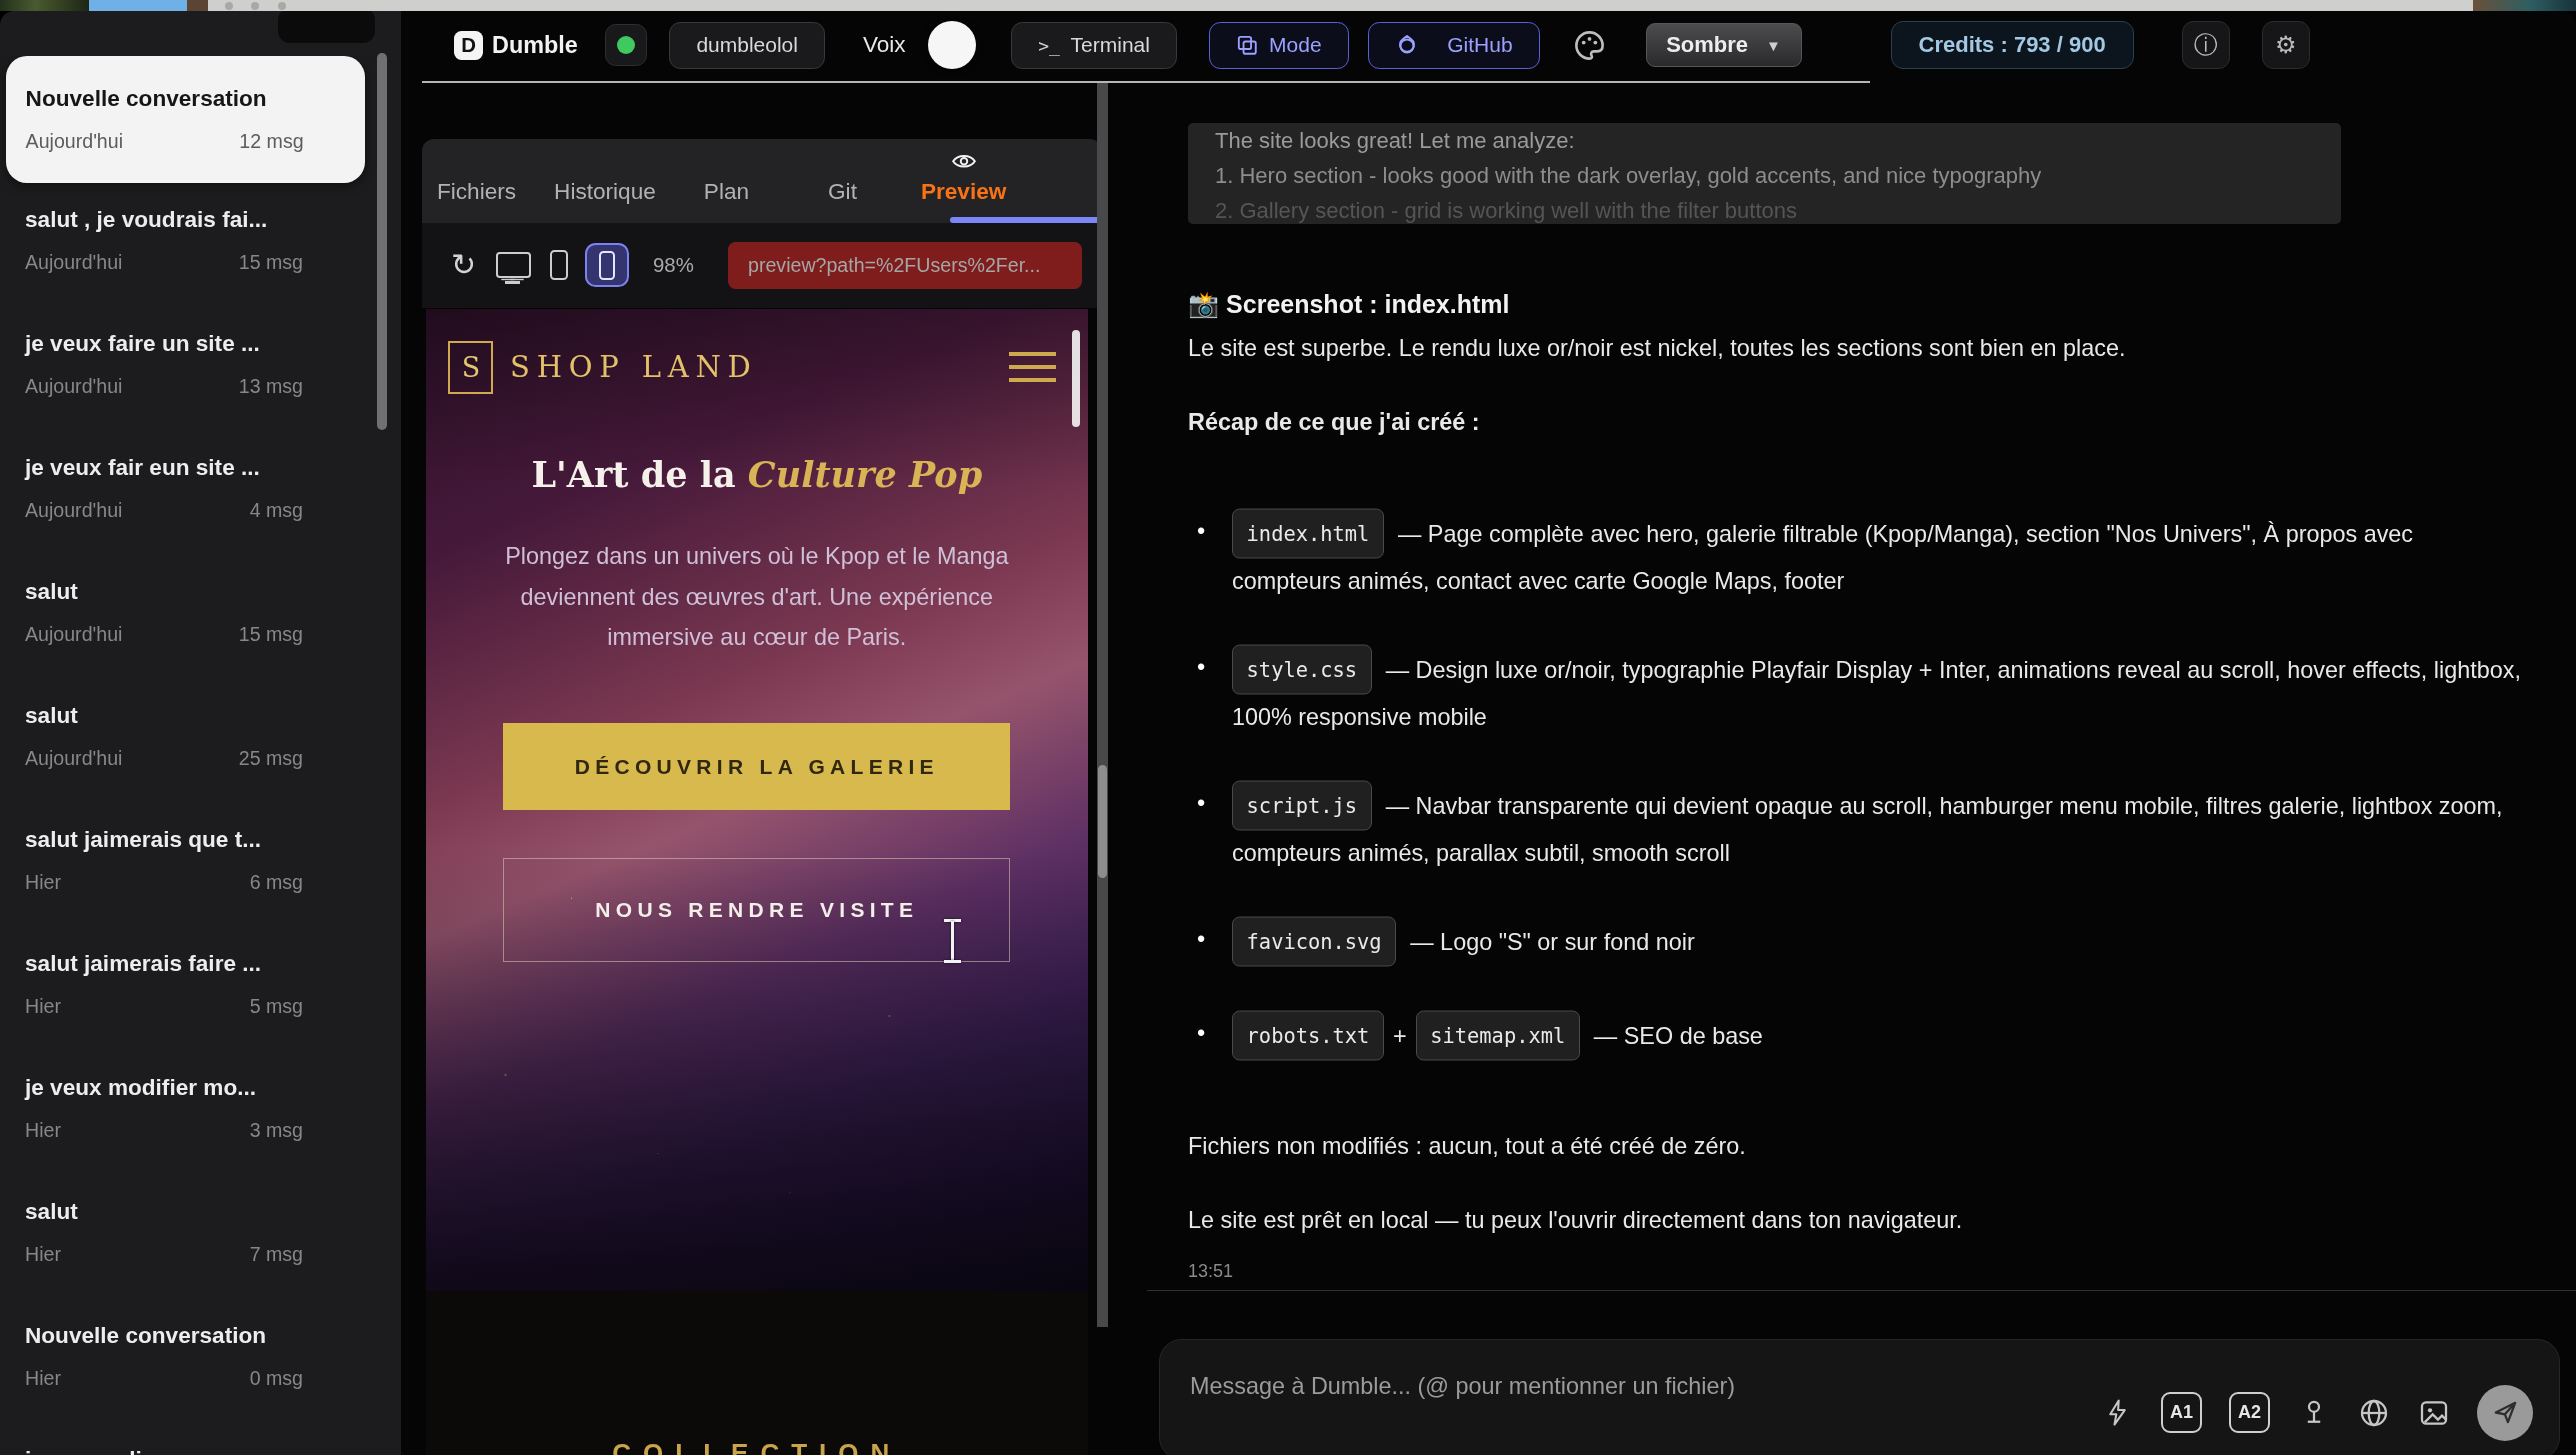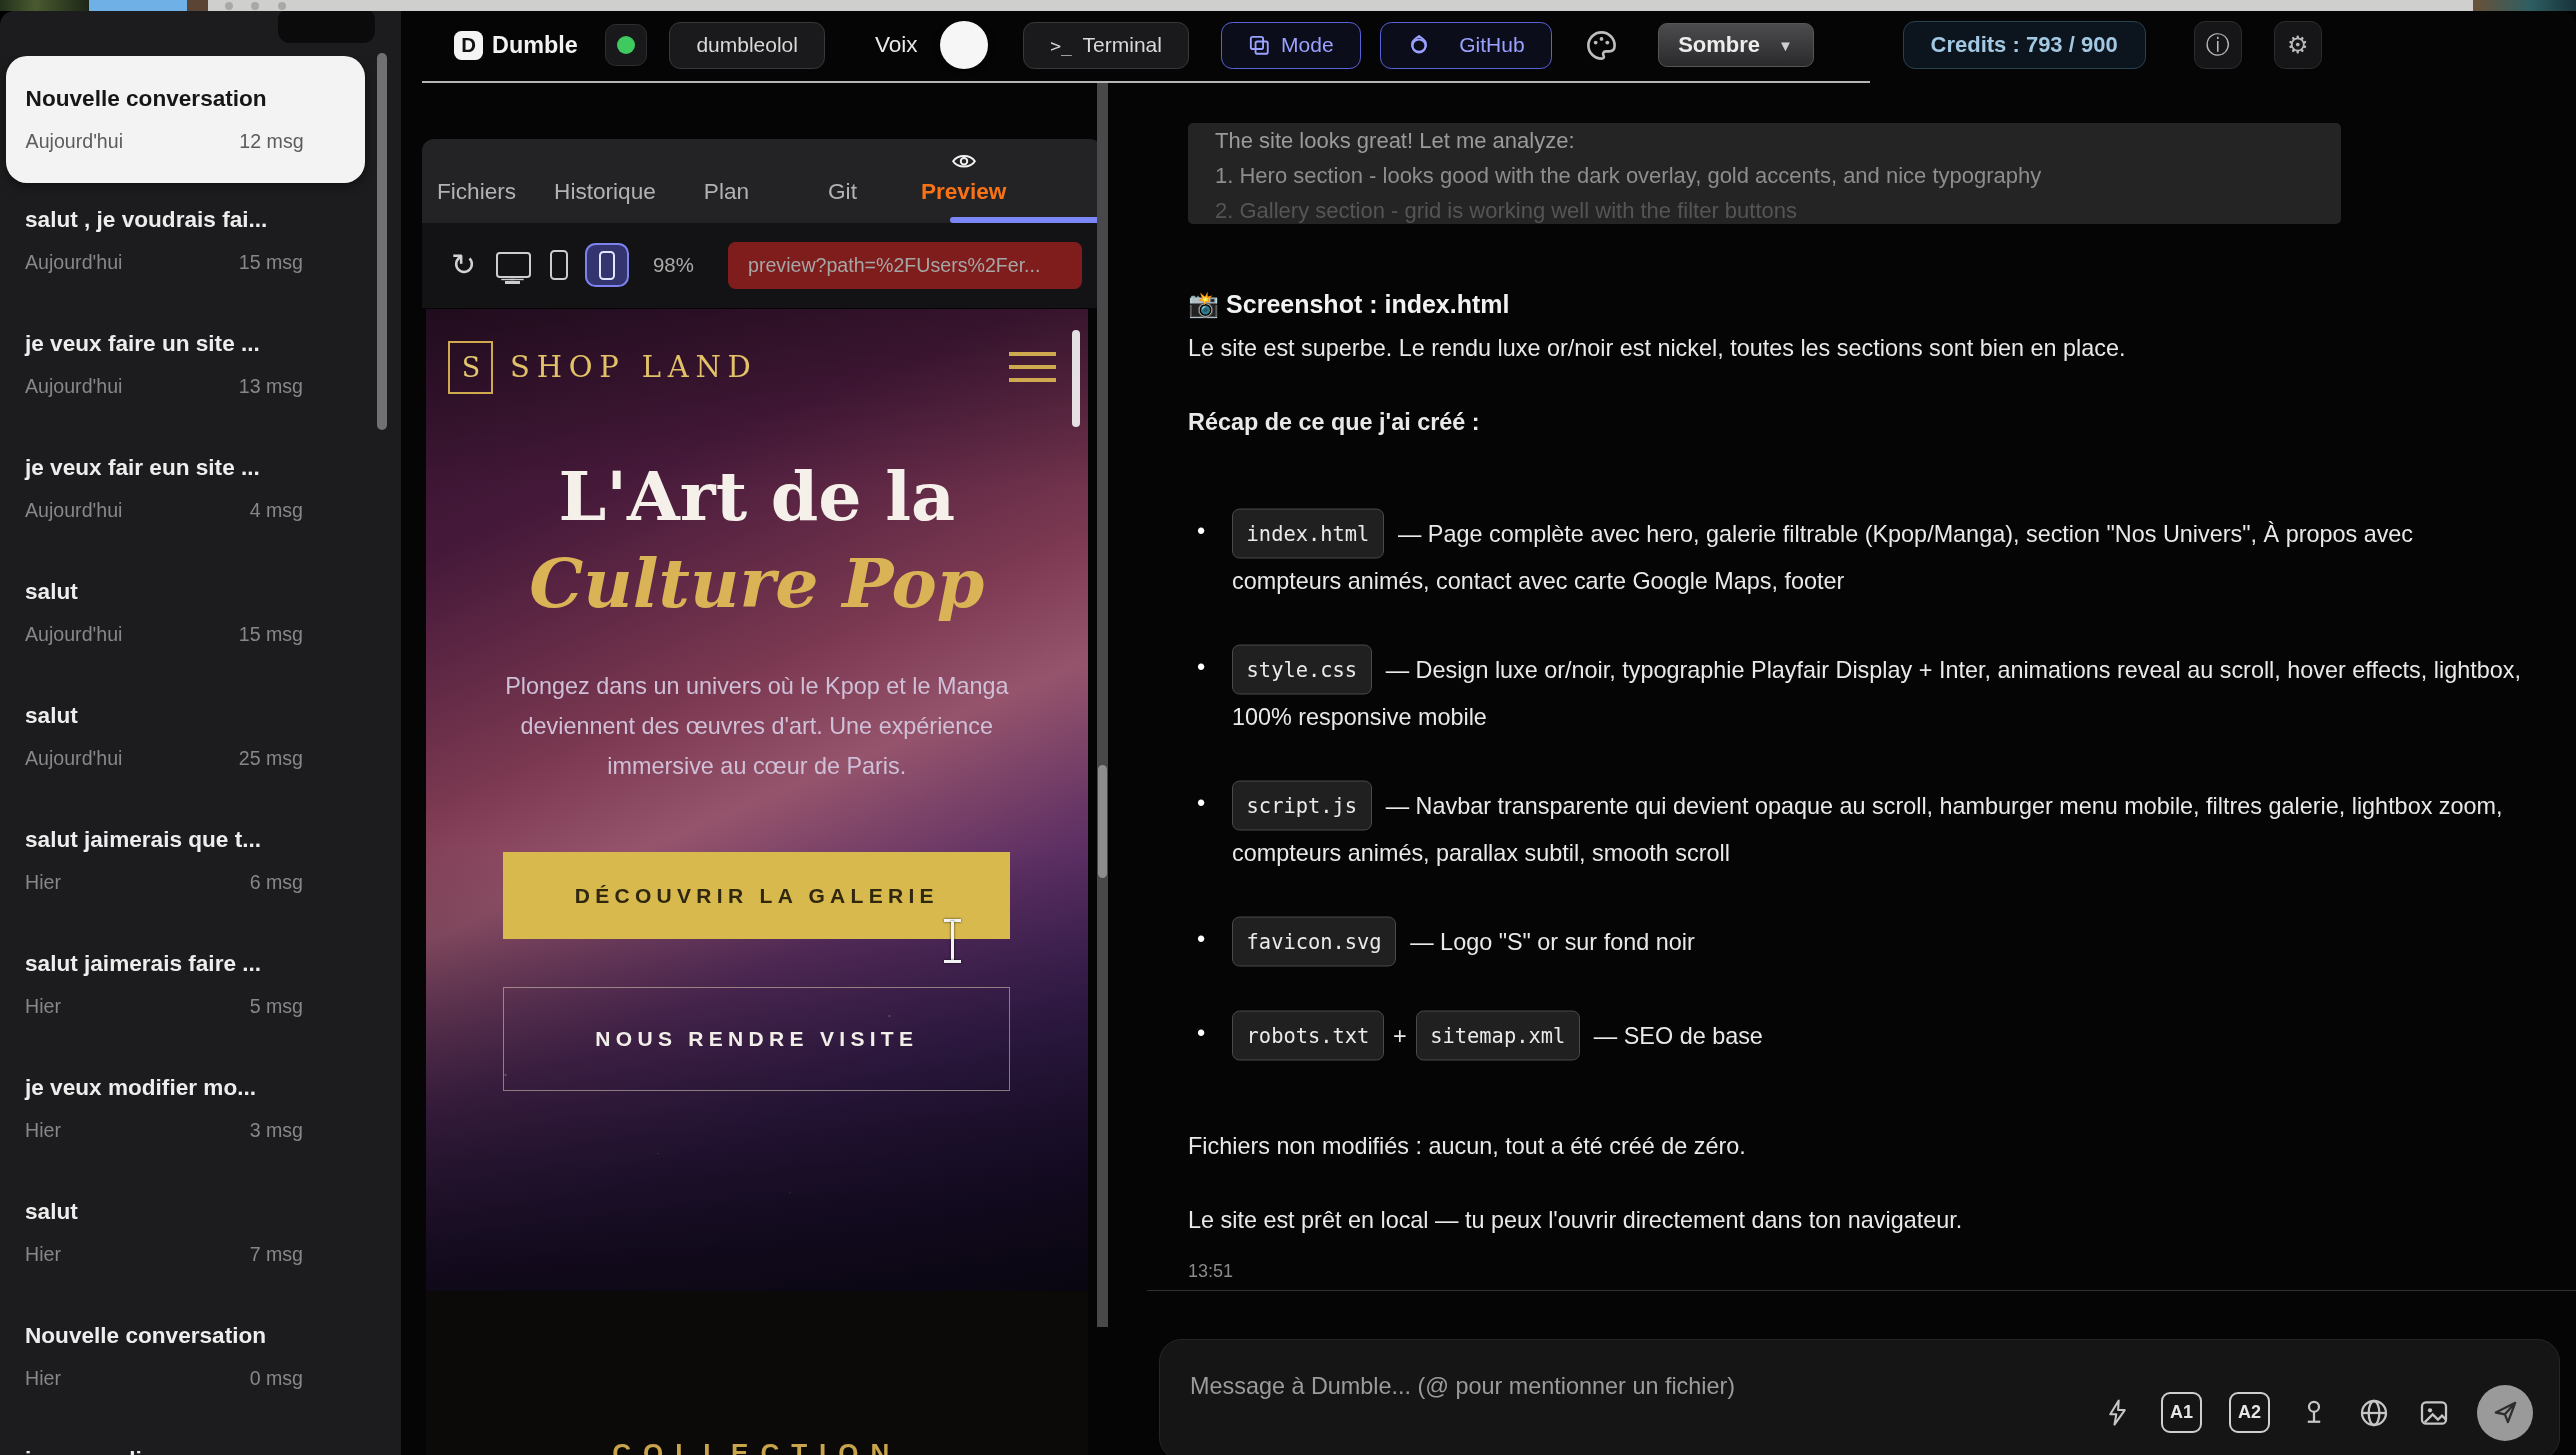--- a/index.html
+++ b/index.html
@@ -34,21 +34,21 @@
   
   .topbar { position:absolute; left:401px; top:0; width:2175px; height:69px; display:flex; align-items:center; padding-left:53px; color:#e6e6e6; }
   .logo-wrap { display:flex; align-items:center; gap:9px; margin-right:27px; }
   .logo-box { width:29px; height:29px; border-radius:7.5px; background:#f4f4f4; color:#111; font-weight:bold; font-size:20.4px; display:flex; align-items:center; justify-content:center; }
   .logo-text { font-size:23.4px; font-weight:bold; color:#f2f2f2; }
   .status-btn { width:42px; height:42px; border-radius:10.6px; background:#19191b; border:0.8px solid #2e2e30; display:flex; align-items:center; justify-content:center; margin-right:22.6px; }
   .status-dot { width:18px; height:18px; border-radius:50%; background:#3fca5f; }
   .pill { height:47px; border-radius:11.3px; background:#1a1a1c; border:1.5px solid #39393b; color:#d9d9d9; font-size:21px; display:flex; align-items:center; justify-content:center; padding:0 26px; gap:10.6px; cursor:pointer; }
   .pill.blue { border-color:#5a62d8; color:#9aa1ff; background:rgba(47,52,120,.18); }
   .ws-pill { margin-right:38px; }
-  .voice-label { font-size:22.6px; color:#e8e8e8; margin-right:22.6px;margin-left:12px; }
+  .voice-label { font-size:22.6px; color:#e8e8e8; margin-right:22.6px; }
   .toggle-knob { width:48px; height:48px; border-radius:50%; background:#f6f6f6; box-shadow:0 1.5px 6px rgba(0,0,0,.6); margin-right:35px; cursor:pointer; }
   .term-pill { margin-right:32px; }
   .term-glyph { font-family:"DejaVu Sans Mono", monospace; font-size:18px; color:#cfcfcf; }
   .mode-pill { margin-right:19.6px; }
   .gh-pill { margin-right:32px;gap:28px; }
   .palette-btn { width:35px; height:35px; margin-right:39px; cursor:pointer; }
   .theme-select { height:44px; border-radius:9px; background:linear-gradient(#4c4c4e,#2a2a2c); border:1.5px solid #565658; color:#ededed; font-size:22px; font-weight:600; display:flex; align-items:center; gap:18px; padding:0 19.6px; margin-right:89px; cursor:pointer; }
   .theme-caret { font-size:15px; color:#cfcfcf; }
   .credits-pill { height:48px; border-radius:12px; background:#0c151d; border:1.5px solid #27424f; color:#a3c8e3; font-size:22px; font-weight:600; display:flex; align-items:center; padding:0 27px; margin-right:48px; }
   .sq-btn { width:48px; height:48px; border-radius:11.3px; background:#161618; border:0.8px solid #2c2c2e; color:#b9b9b9; font-size:24px; display:flex; align-items:center; justify-content:center; margin-right:32px; cursor:pointer; }
@@ -80,21 +80,21 @@
       radial-gradient(2.3px 2.3px at 70% 72%, rgba(255,210,170,.5), transparent 70%),
       radial-gradient(1.5px 1.5px at 55% 90%, rgba(255,230,200,.5), transparent 70%),
       linear-gradient(157deg, #2b1027 0%, #46193a 20%, #7c3951 40%, #96546c 50%, #5e3064 64%, #402259 76%, #261440 90%, #140a20 100%); }
   .hero:after { content:""; position:absolute; inset:0; background:linear-gradient(180deg, rgba(0,0,0,.25) 0%, transparent 18%, transparent 55%, rgba(8,5,14,.85) 100%); }
   .hero > * { position:relative; z-index:2; }
   .site-nav { display:flex; align-items:center; padding:32px 32px 0 22.6px; }
   .site-logo { width:45px; height:53px; border:2.3px solid #d0a94e; display:flex; align-items:center; justify-content:center; font-family:"DejaVu Serif", serif; font-size:27px; color:#e3c670; }
   .site-brand { margin-left:16.6px; font-family:"DejaVu Serif", serif; font-size:29px; letter-spacing:6.8px; color:#e2c168; }
   .burger { margin-left:auto; display:flex; flex-direction:column; gap:9px; cursor:pointer; }
   .burger span { width:47px; height:3.8px; background:#cfa94e; }
-  .headline { margin:59px auto 0; width:550px; text-align:center; font-family:"DejaVu Serif", serif; font-size:68px; line-height:1.28; color:#f5f1ea; font-weight:600; }
+  .headline { margin:59px auto 0; width:550px; text-align:center; font-family:"DejaVu Serif", serif; font-size:35px; line-height:1.28; color:#f5f1ea; font-weight:600; }
   .headline .gold { color:#d9b355; font-style:italic; }
   .tagline { margin:39px auto 0; width:581px; text-align:center; font-size:23.4px; line-height:1.72; color:#cfc0d8; }
   .btn-gold { margin:66px auto 0; width:507px; height:87px; background:#d8b94e; display:flex; align-items:center; justify-content:center; font-size:21px; font-weight:bold; letter-spacing:5.3px; color:#30270f; cursor:pointer; }
   .btn-ghost { margin:48px auto 0; width:507px; height:104px; border:1.5px solid rgba(216,205,180,.55); display:flex; align-items:center; justify-content:center; font-size:21px; font-weight:bold; letter-spacing:5.3px; color:#f2efe9; cursor:pointer; }
   .ibeam { position:absolute; left:517px; top:609px; width:19.6px; height:47px; z-index:5; }
   .ibeam i { position:absolute; background:#f3f3f3; box-shadow:0 0 2.3px rgba(0,0,0,.8); }
   .ibeam .v { left:8.3px; top:3px; width:3px; height:41px; }
   .ibeam .h1 { left:1.5px; top:1.5px; width:16.6px; height:3px; }
   .ibeam .h2 { left:1.5px; bottom:1.5px; width:16.6px; height:3px; }
   .site-bottom { position:relative; width:100%; height:165px; background:#0b0a08; }

